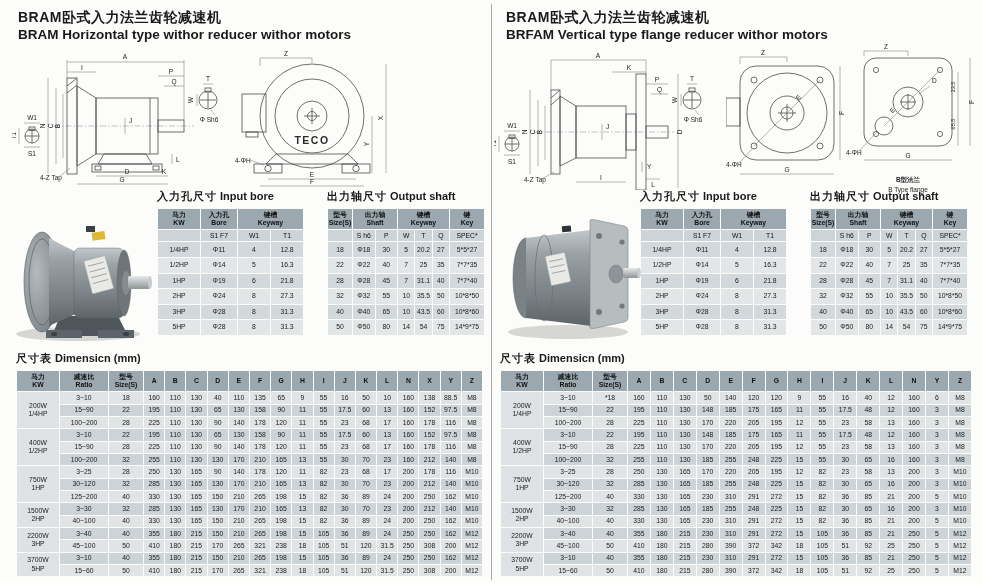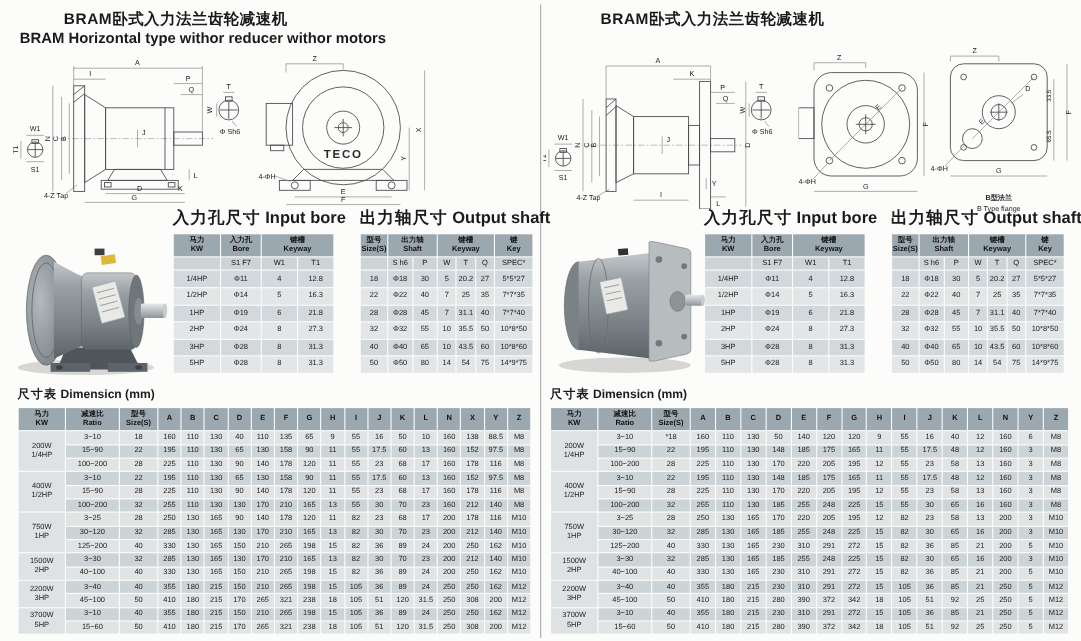--- a/index.html
+++ b/index.html
@@ -1,21 +1,21 @@
 <!DOCTYPE html>
 <html><head>
 <meta charset="utf-8">
 <style>
   html,body{margin:0;padding:0;background:#e8e8e8;}
   .page{position:relative;width:983px;height:583px;background:#fcfcfb;overflow:hidden;
         font-family:"Liberation Sans",sans-serif;color:#1a1a1a;}
   .abs{position:absolute;}
-  .title-zh{font-size:14px;font-weight:bold;letter-spacing:.5px;line-height:1.3;margin-left:40px;}
+  .title-zh{font-size:14px;font-weight:bold;letter-spacing:.5px;line-height:1.3;}
   .title-en{font-size:13.5px;font-weight:bold;line-height:1.3;}
-  .sec-h{font-size:15px;font-weight:bold;margin:0 0 4px 0;white-space:nowrap;}
+  .sec-h{font-size:11px;font-weight:bold;margin:0 0 4px 0;white-space:nowrap;}
   .sec-h .zh{letter-spacing:1px;}
   table.t{border-collapse:separate;border-spacing:1px;table-layout:fixed;}
   table.t th,table.t td{text-align:center;vertical-align:middle;font-size:6.8px;line-height:1.2;
         white-space:pre-line;padding:2px 0;overflow:hidden;}
   table.t th{background:#9ca8b0;font-weight:bold;color:#111;}
   table.t tr.sub th{background:#ccd4d8;font-weight:normal;padding:1.5px 0;}
   table.bs td{padding:3.2px 0;}
   .bs tbody tr:nth-child(odd) td{background:#d2d8db;}
   .bs tbody tr:nth-child(even) td{background:#e3e6e7;}
   table.dim td{padding:1.6px 0;}
@@ -38,20 +38,21 @@
 
   <div class="abs divider" style="left:491px;top:4px;height:576px;"></div>
 
   <div class="abs" style="left:18px;top:8px;width:465px;">
     <div class="title-zh">BRAM卧式入力法兰齿轮减速机</div>
     <div class="title-en">BRAM Horizontal type withor reducer withor motors</div>
   </div>
 
   <div class="abs" style="left:506px;top:8px;width:465px;">
     <div class="title-zh">BRAM卧式入力法兰齿轮减速机</div>
+    <div class="title-en">BRFAM Vertical type flange reducer withor motors</div>
   </div>
 
   <svg class="abs" style="left:12px;top:48px;" width="224" height="140" viewBox="0 0 224 140">
 
     <g class="ol">
       <circle cx="20" cy="88" r="7"></circle>
         <rect x="17" y="79" width="6" height="3.5"></rect>
       <line x1="13" y1="88" x2="27" y2="88"></line>
         <line x1="20" y1="81" x2="20" y2="95"></line>
     </g>

